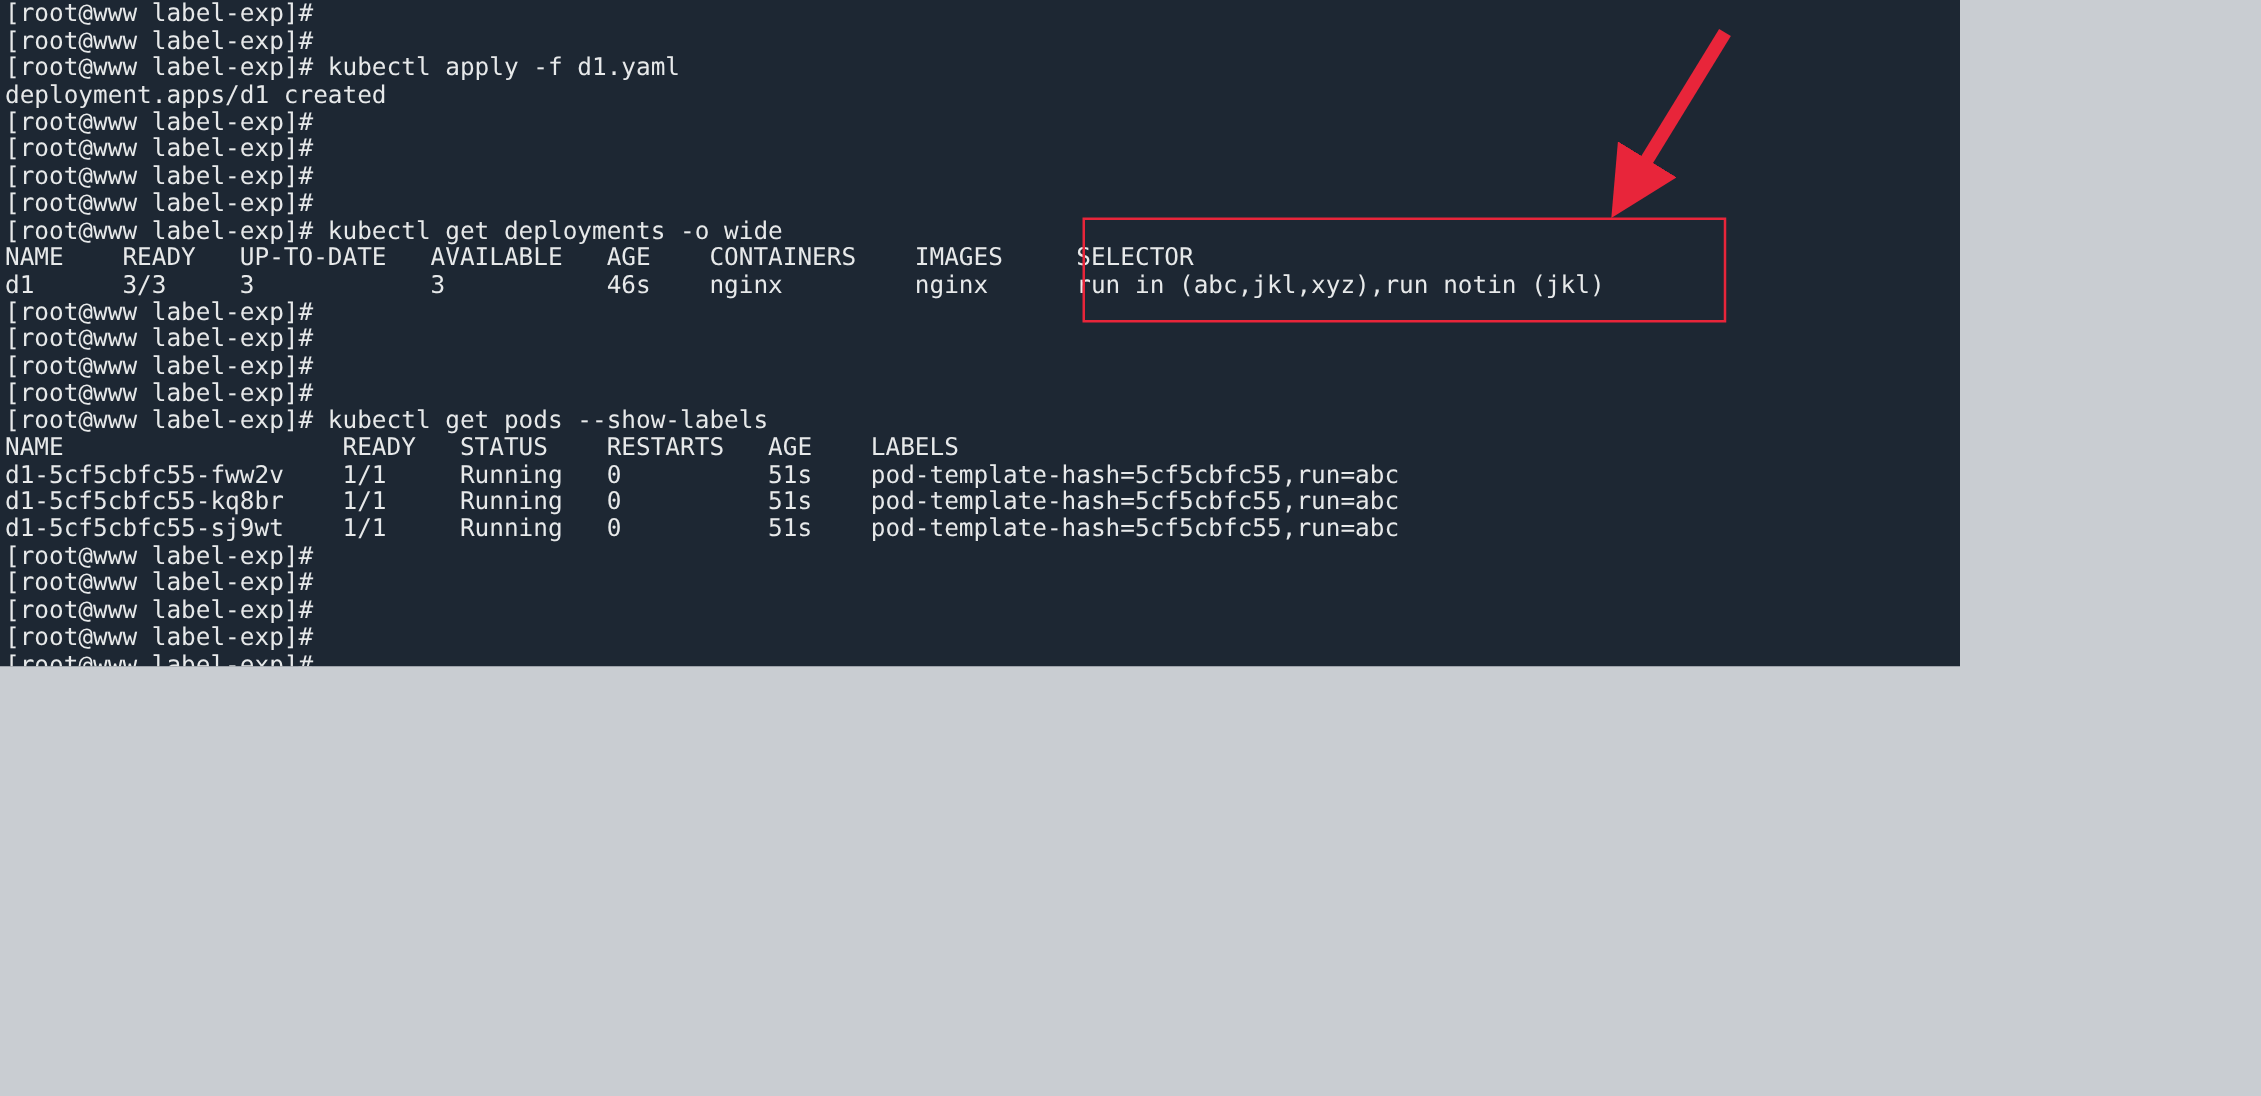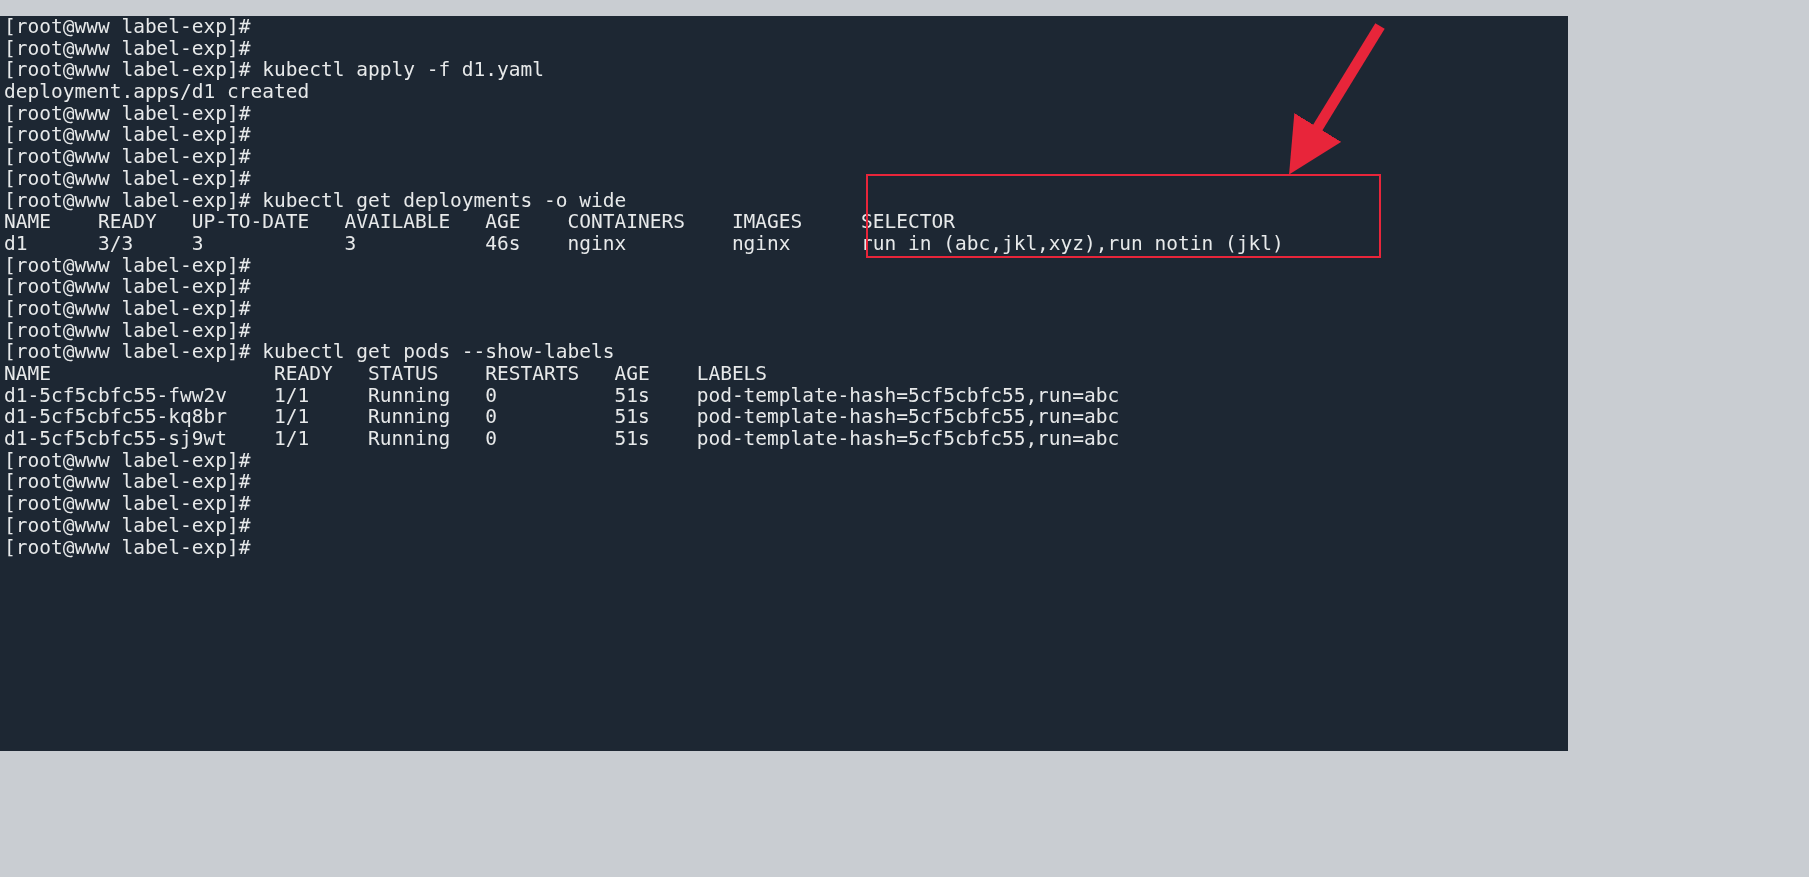--- a/index.html
+++ b/index.html
@@ -18,23 +18,23 @@
     position: relative;
     width: 1809px;
     height: 877px;
     background: #c9cdd2;
   }
 
   
   #terminal {
     position: absolute;
     left: 0;
-    top: 16px;
+    top: 0;
     width: 1568px;
-    height: 735px;
+    height: 533px;
     background: #1d2733;
     overflow: hidden;
   }
 
   
   .gutter-right {
     position: absolute;
     left: 1568px;
     top: 0;
     width: 241px;

